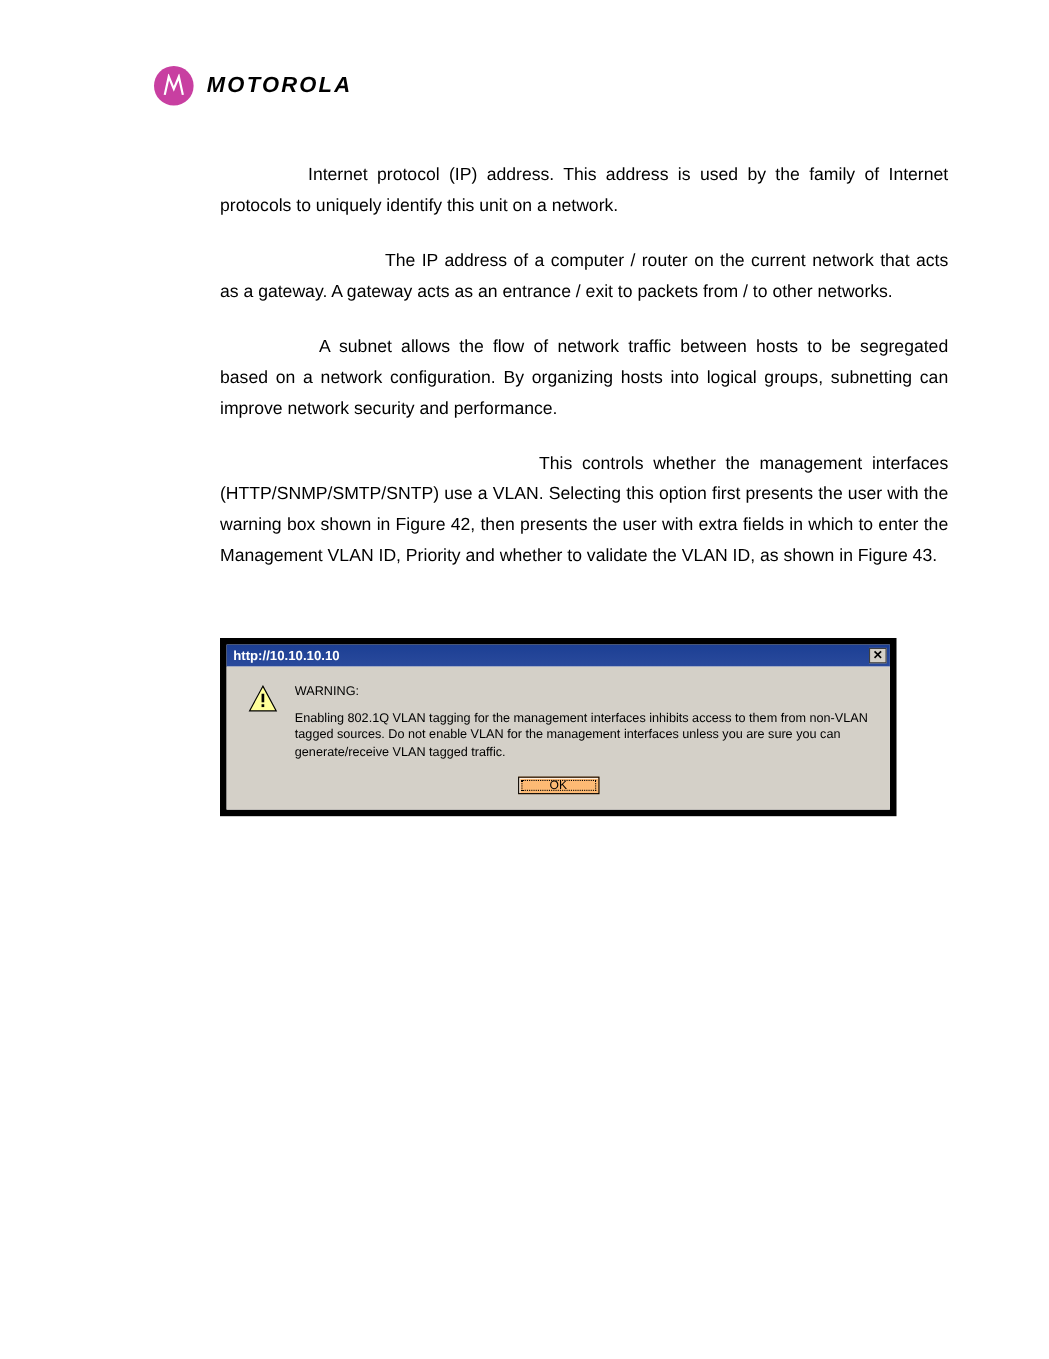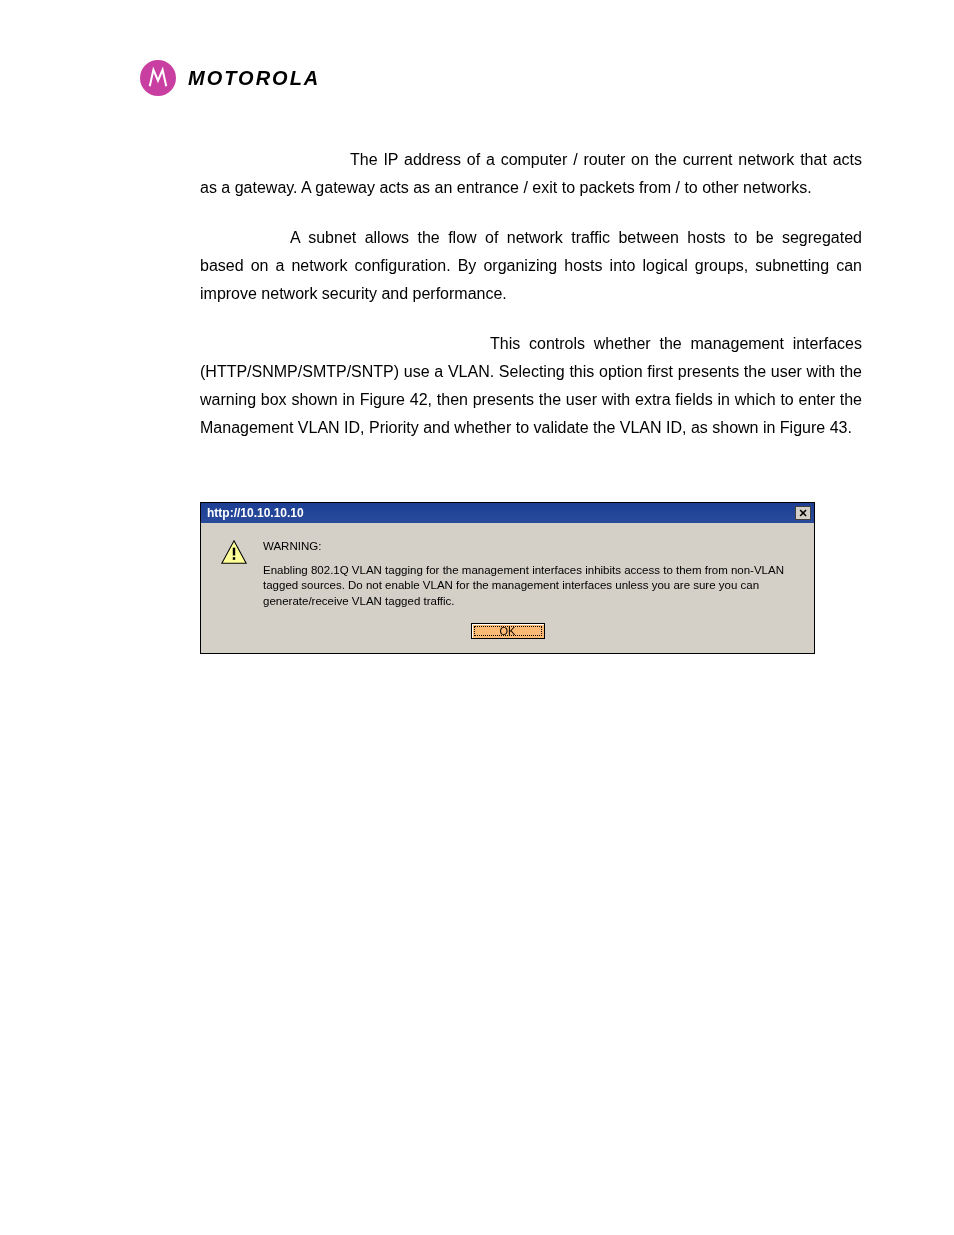--- a/index.html
+++ b/index.html
@@ -55,21 +55,21 @@
   .body-text p {
     margin: 0 0 22px 0;
     text-align: justify;
   }
   .body-text p.last {
     margin-bottom: 60px;
   }
   .dialog {
     margin-left: 140px;
     width: 615px;
-    border: 1px solid #000000;
+    border: 6px solid #000000;
     box-sizing: border-box;
     font-family: Tahoma, Arial, sans-serif;
   }
   .dialog-titlebar {
     background: linear-gradient(to right, #0a246a, #3b5998, #0a246a);
     background: #2a4a9c;
     background: linear-gradient(to bottom, #1c3f94, #2a4a9c);
     color: #fff;
     font-weight: bold;
     font-size: 12px;
@@ -162,20 +162,21 @@
   <div class="header">
     <div class="logo-circle">
       <svg class="logo-m" viewBox="0 0 24 24">
         <path d="M3 21 L7 3 L12 15 L17 3 L21 21" stroke="#ffffff" stroke-width="2.2" fill="none" stroke-linejoin="miter"></path>
       </svg>
     </div>
     <div class="brand">MOTOROLA</div>
   </div>
 
   <div class="body-text">
+    <p style="text-indent:80px;">Internet protocol (IP) address. This address is used by the family of Internet protocols to uniquely identify this unit on a network.</p>
     <p style="text-indent:150px;">The IP address of a computer / router on the current network that acts as a gateway. A gateway acts as an entrance / exit to packets from / to other networks.</p>
     <p style="text-indent:90px;">A subnet allows the flow of network traffic between hosts to be segregated based on a network configuration. By organizing hosts into logical groups, subnetting can improve network security and performance.</p>
     <p class="last" style="text-indent:290px;">This controls whether the management interfaces (HTTP/SNMP/SMTP/SNTP) use a VLAN. Selecting this option first presents the user with the warning box shown in Figure 42, then presents the user with extra fields in which to enter the Management VLAN ID, Priority and whether to validate the VLAN ID, as shown in Figure 43.</p>
   </div>
 
   <div class="dialog">
     <div class="dialog-titlebar">
       <span>http://10.10.10.10</span>
       <span class="close-btn">
         <span>✕</span>

